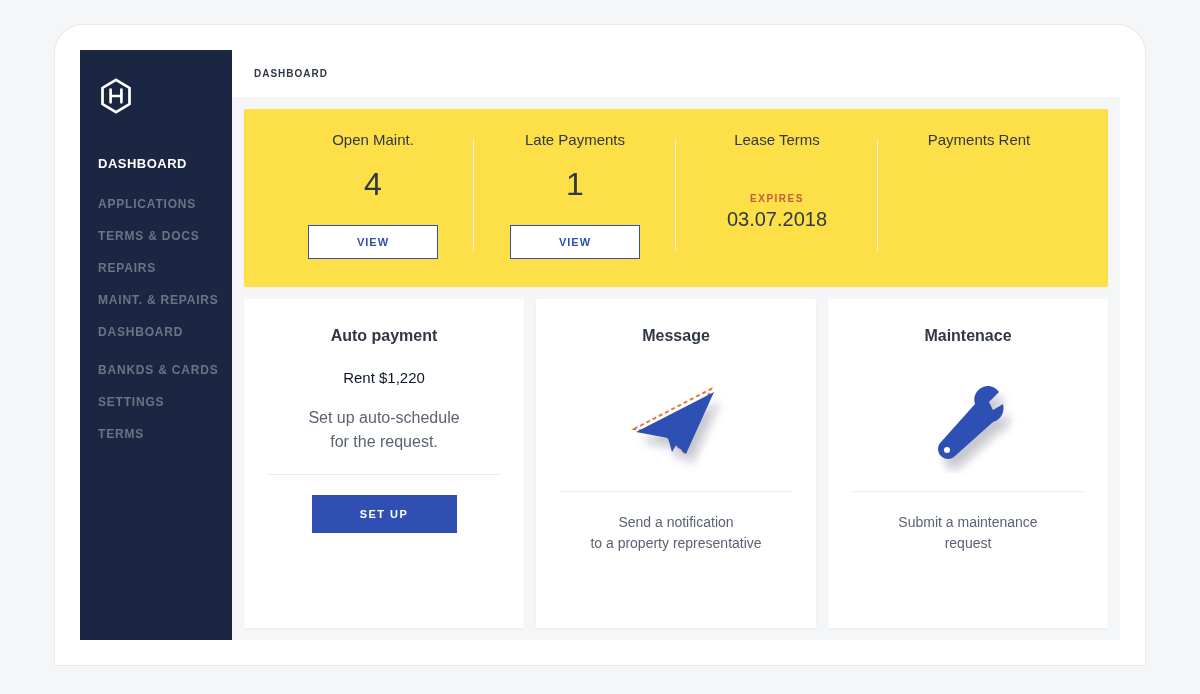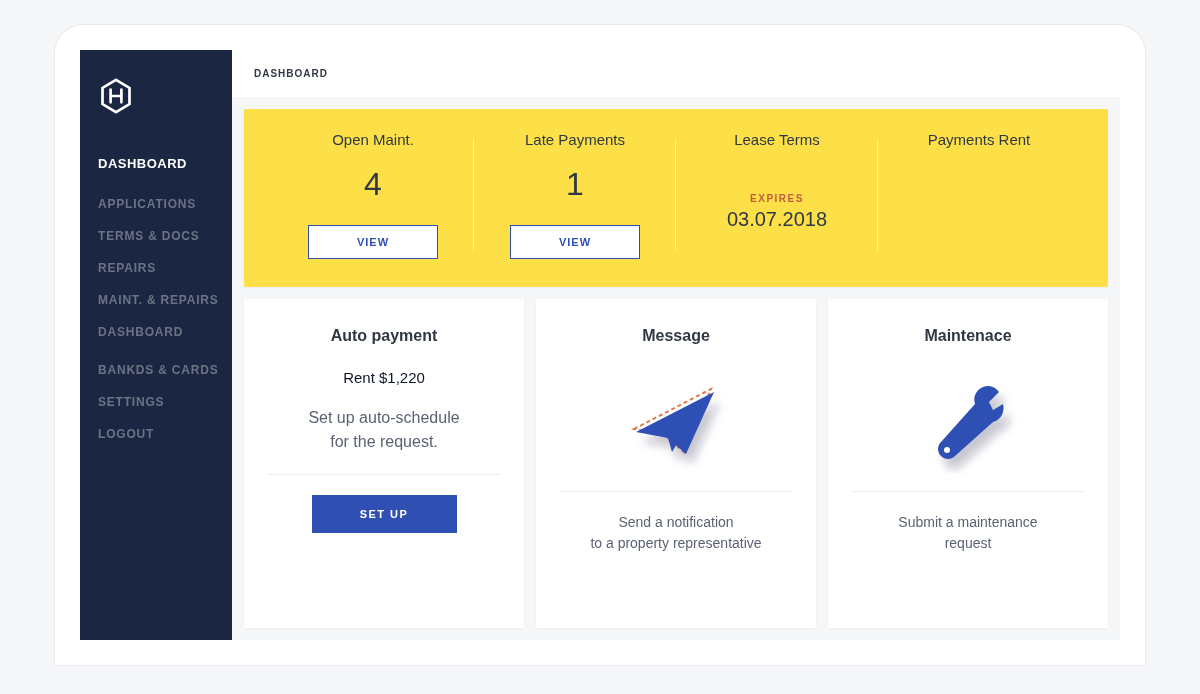--- a/index.html
+++ b/index.html
@@ -228,21 +228,21 @@
         </svg>
       </div>
       <div class="nav-item active">DASHBOARD</div>
       <div class="nav-item">APPLICATIONS</div>
       <div class="nav-item">TERMS &amp; DOCS</div>
       <div class="nav-item">REPAIRS</div>
       <div class="nav-item">MAINT. &amp; REPAIRS</div>
       <div class="nav-item">DASHBOARD</div>
       <div class="nav-item nav-divider">BANKDS &amp; CARDS</div>
       <div class="nav-item">SETTINGS</div>
-      <div class="nav-item">LOGOUT</div>
+      <div class="nav-item">TERMS</div>
     </div>
 
     <div class="main">
       <div class="topbar">
         <span>DASHBOARD</span>
       </div>
 
       <div class="content">
 
         <div class="stats-row">

